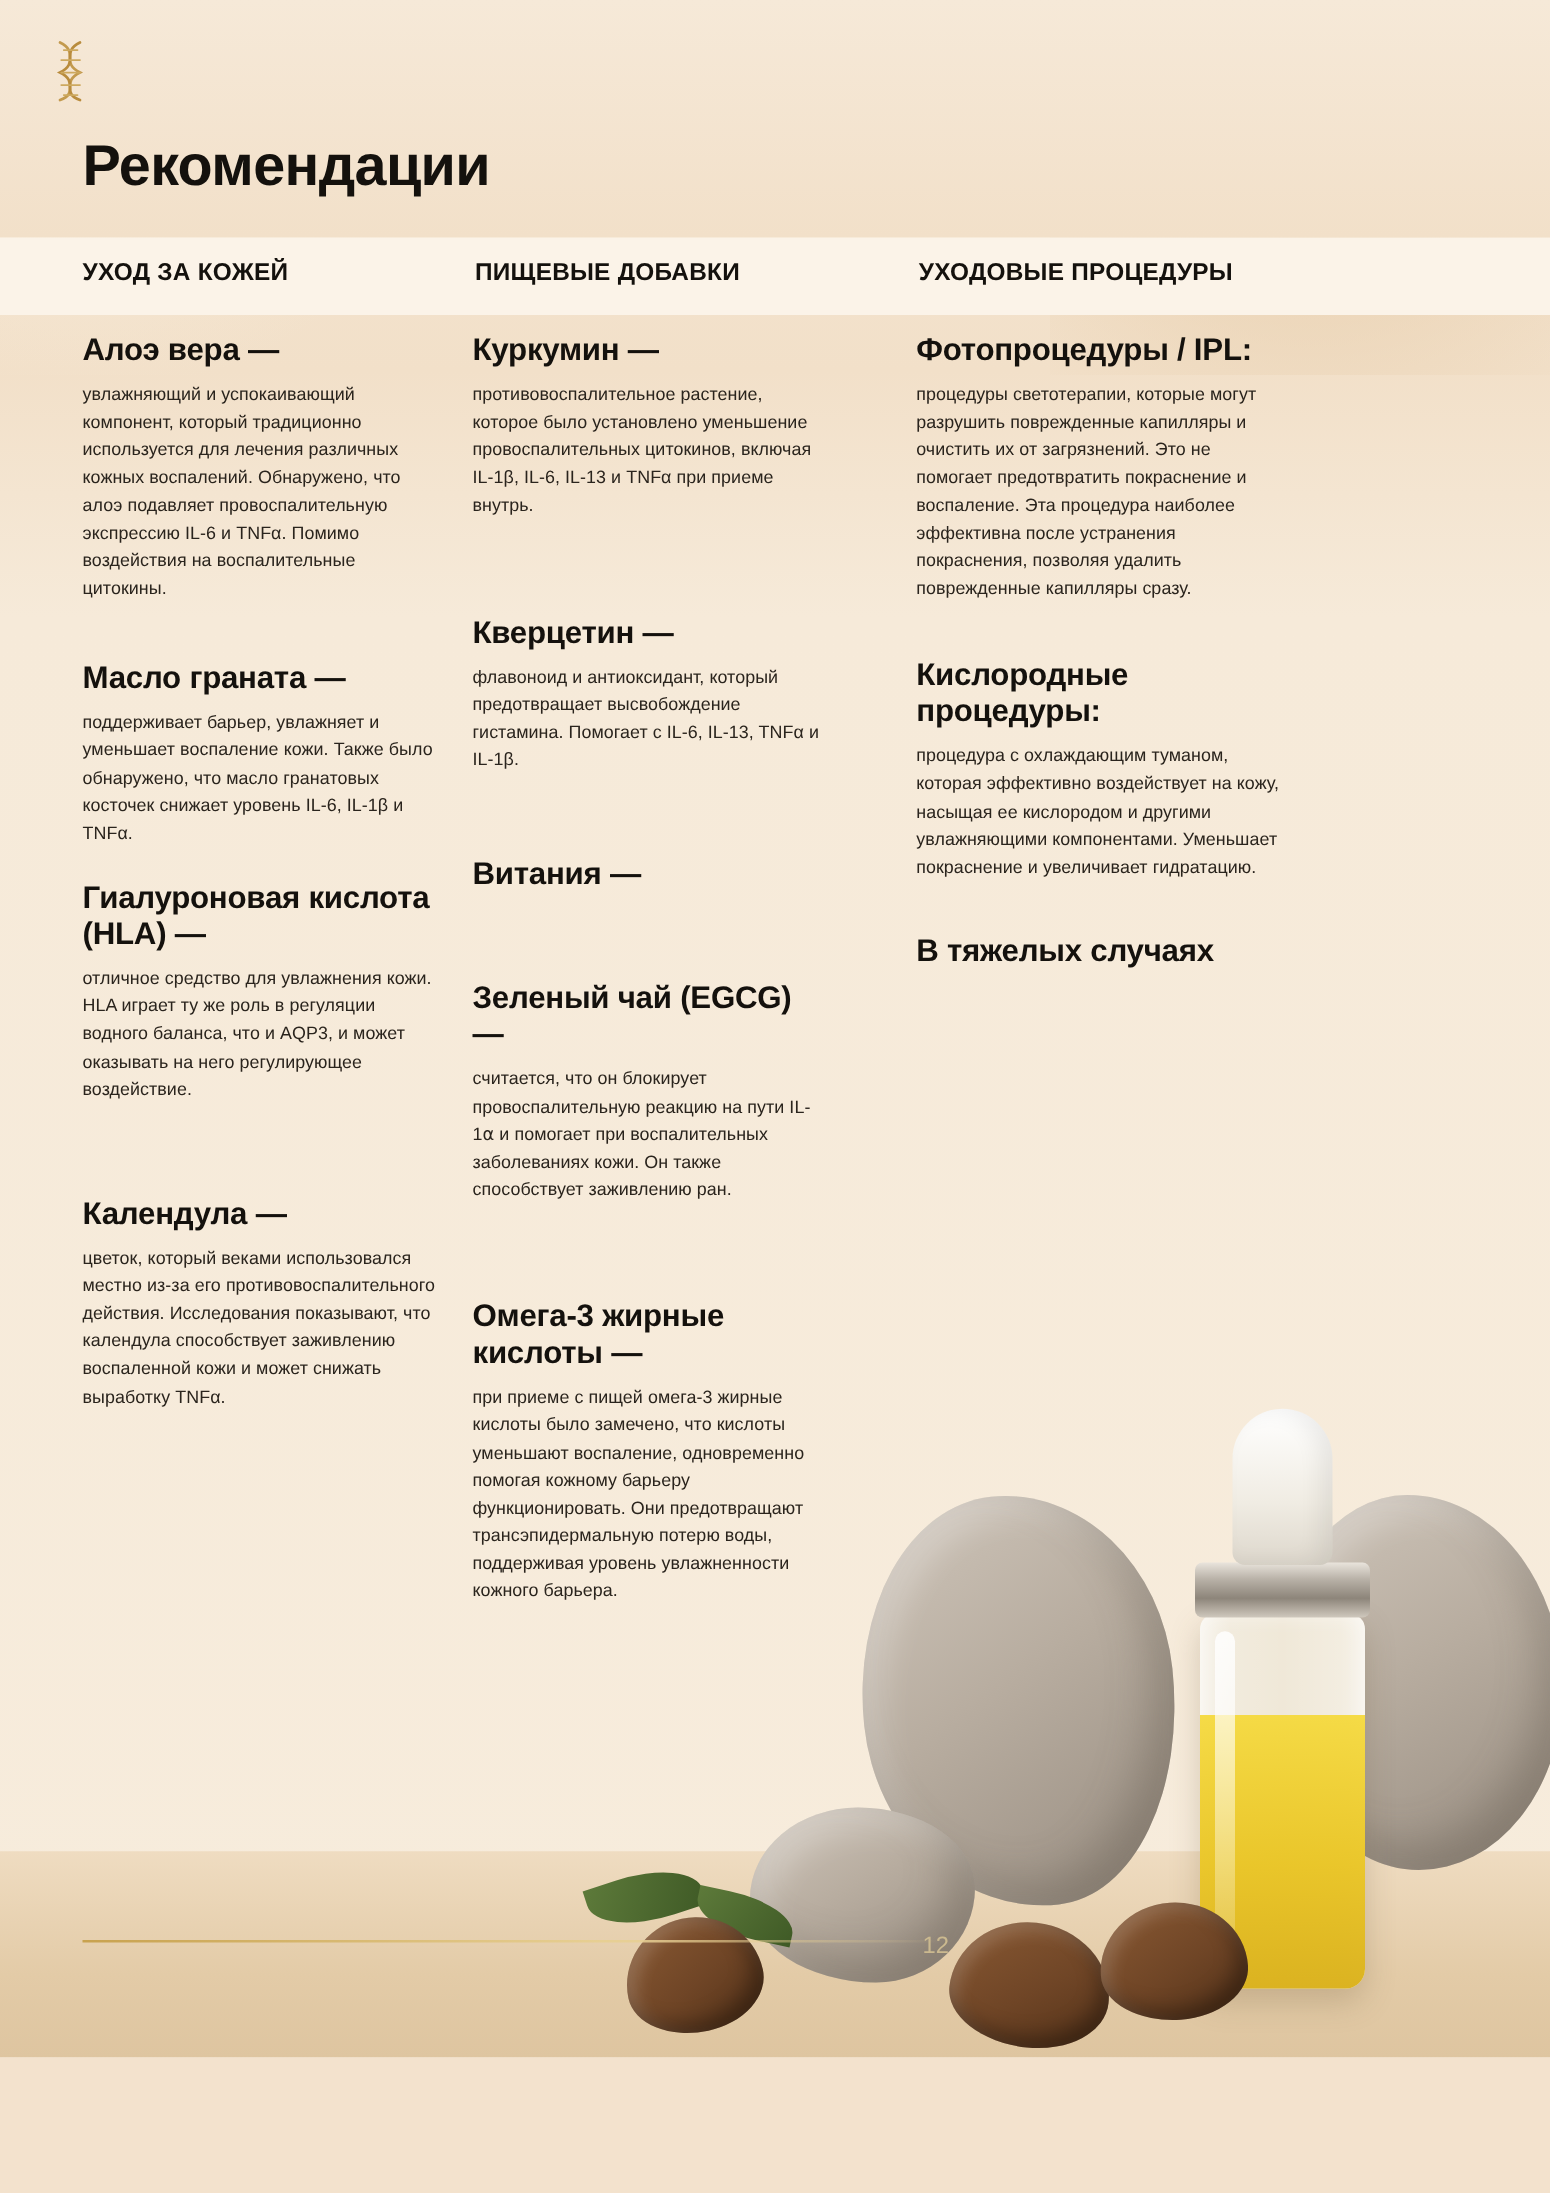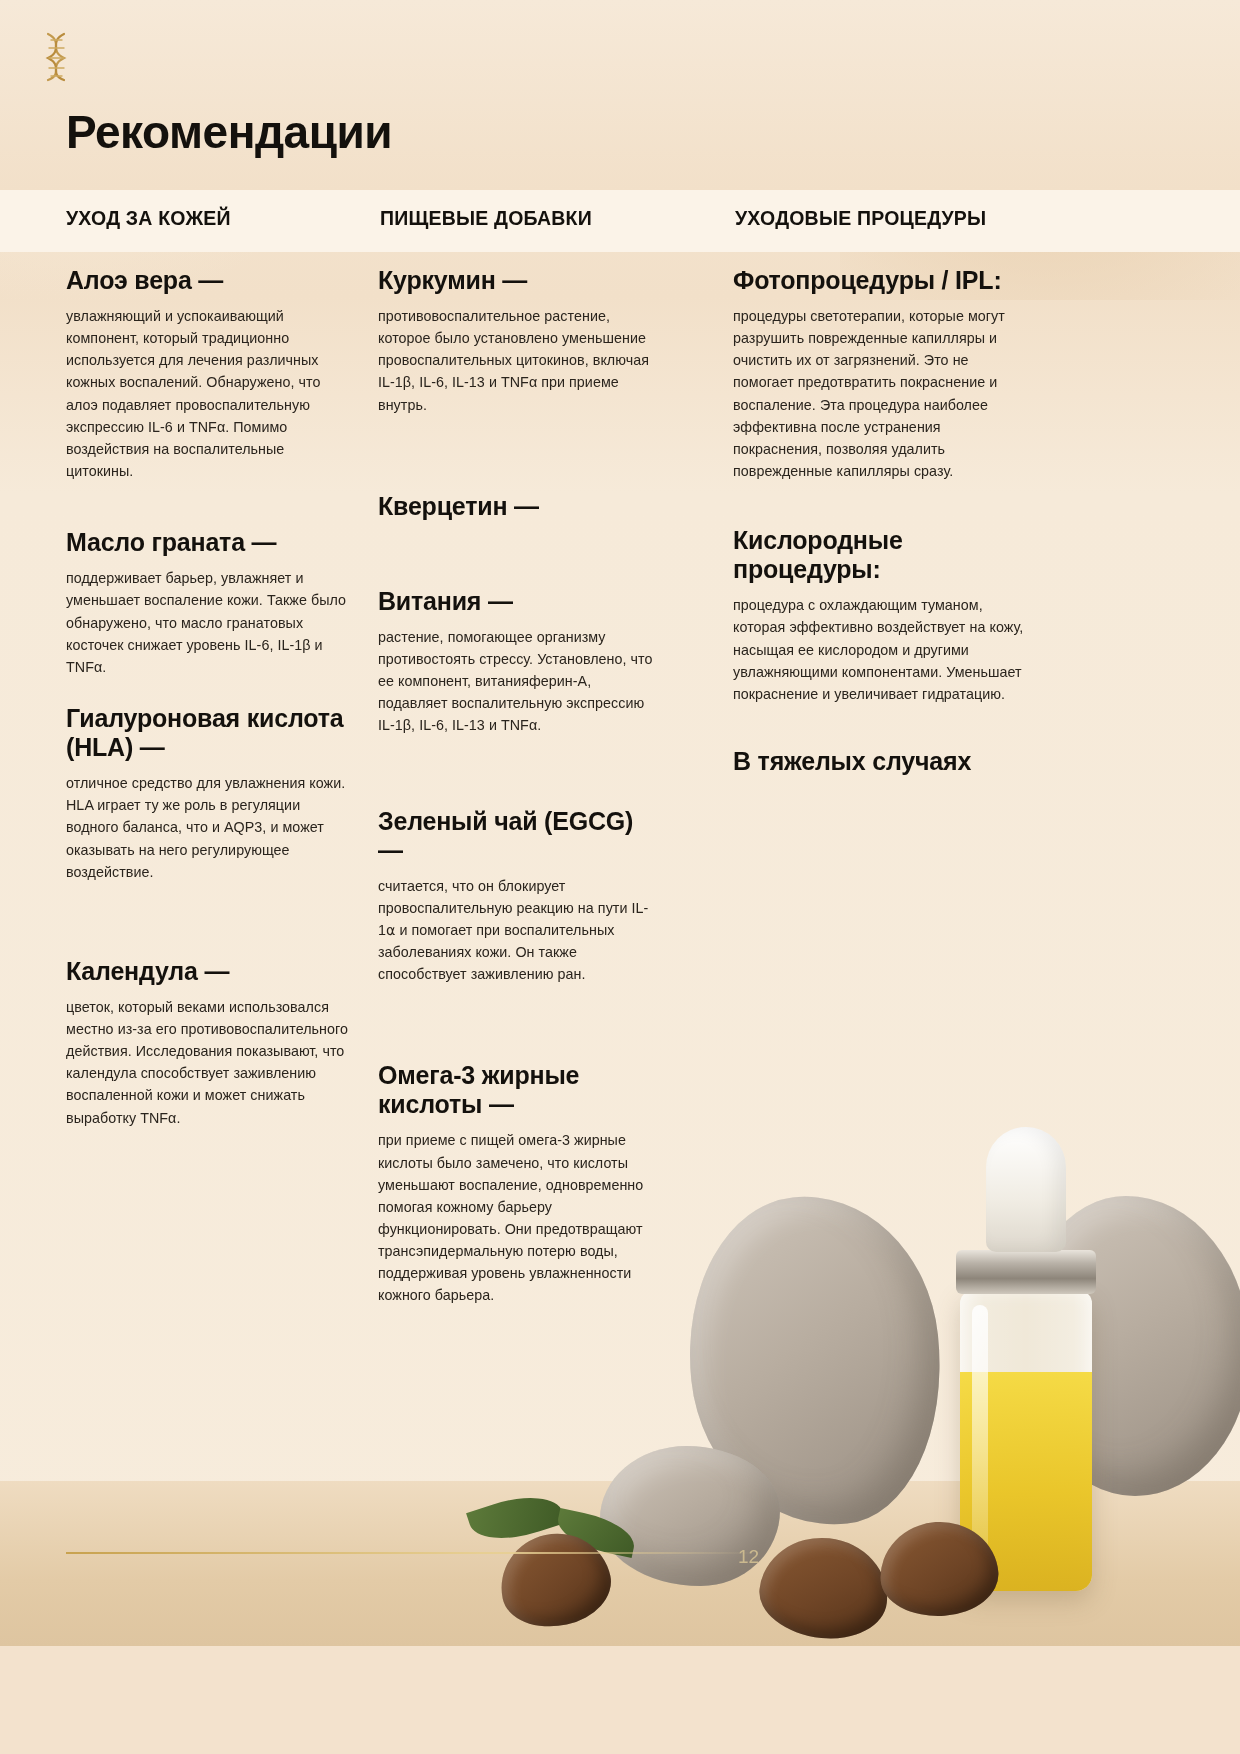--- a/index.html
+++ b/index.html
@@ -280,24 +280,24 @@
       </div>
     </div>
 
     <div class="col c2">
       <div class="entry e1">
         <h3>Куркумин —</h3>
         <p>противовоспалительное растение, которое было установлено уменьшение провоспалительных цитокинов, включая IL-1β, IL-6, IL-13 и TNFα при приеме внутрь.</p>
       </div>
       <div class="entry e2">
         <h3>Кверцетин —</h3>
+        <p>флавоноид и антиоксидант, который предотвращает высвобождение гистамина. Помогает с IL-6, IL-13, TNFα и IL-1β.</p>
       </div>
       <div class="entry e3">
         <h3>Витания —</h3>
-        <p>растение, помогающее организму противостоять стрессу. Установлено, что ее компонент, витанияферин-A, подавляет воспалительную экспрессию IL-1β, IL-6, IL-13 и TNFα.</p>
       </div>
       <div class="entry e4">
         <h3>Зеленый чай (EGCG) —</h3>
         <p>считается, что он блокирует провоспалительную реакцию на пути IL-1⍺ и помогает при воспалительных заболеваниях кожи. Он также способствует заживлению ран.</p>
       </div>
       <div class="entry e5">
         <h3>Омега-3 жирные кислоты —</h3>
         <p>при приеме с пищей омега-3 жирные кислоты было замечено, что кислоты уменьшают воспаление, одновременно помогая кожному барьеру функционировать. Они предотвращают трансэпидермальную потерю воды, поддерживая уровень увлажненности кожного барьера.</p>
       </div>
     </div>

